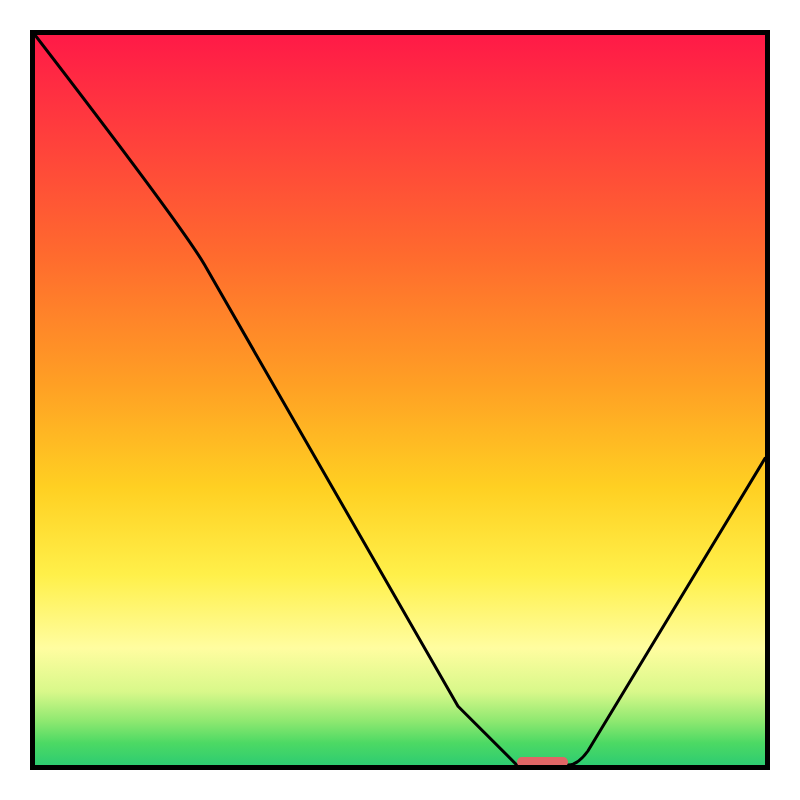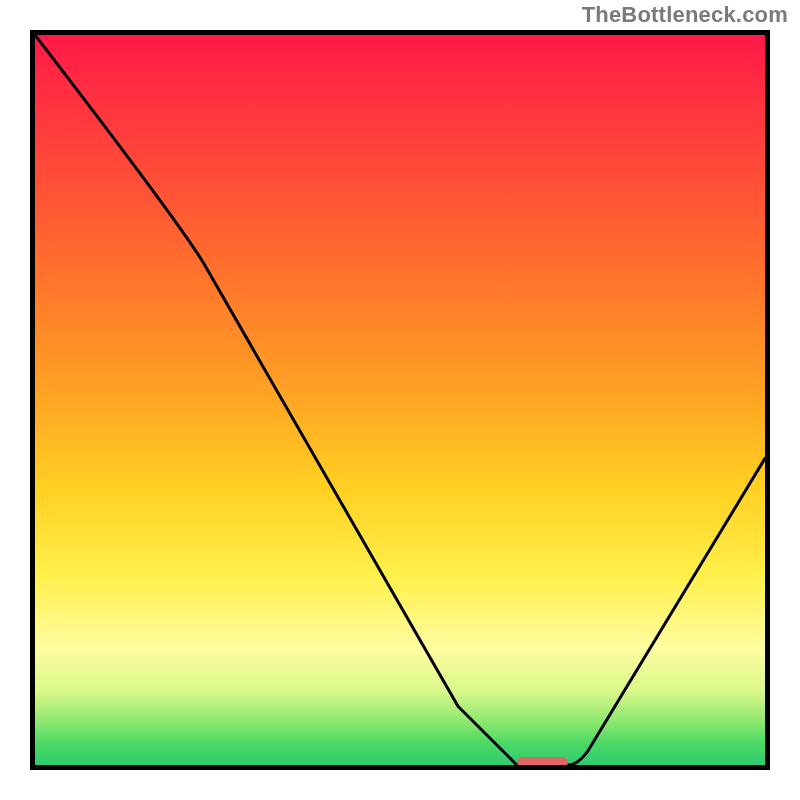--- a/index.html
+++ b/index.html
@@ -71,21 +71,20 @@
     height: 10px;
     border-radius: 6px;
     background: #e06666;
   }
 </style>
 </head>
 <body>
 
 <div class="container">
 
-  <div class="watermark">TheBottleneck.com</div>
 
   <div class="plot-area">
     <div class="gradient"></div>
 
     <svg class="curve" viewBox="0 0 730 730" preserveAspectRatio="none">
       <path id="curve-path" fill="none" stroke="#000" stroke-width="3" stroke-linecap="round" stroke-linejoin="round" d="M 0 0 Q 146 189.79999999999995 169.4 229.5 L 423.0 671.2 Q 438 686.2 481.8 730 L 532.9 730 Q 542.9 730.0 552.9 716.0 L 730 423.40000000000003"></path>
     </svg>
 
     <div id="marker" class="marker" style="left: 481.8px; width: 51.1px; top: 722px; background: rgb(224, 102, 102);"></div>
   </div>

